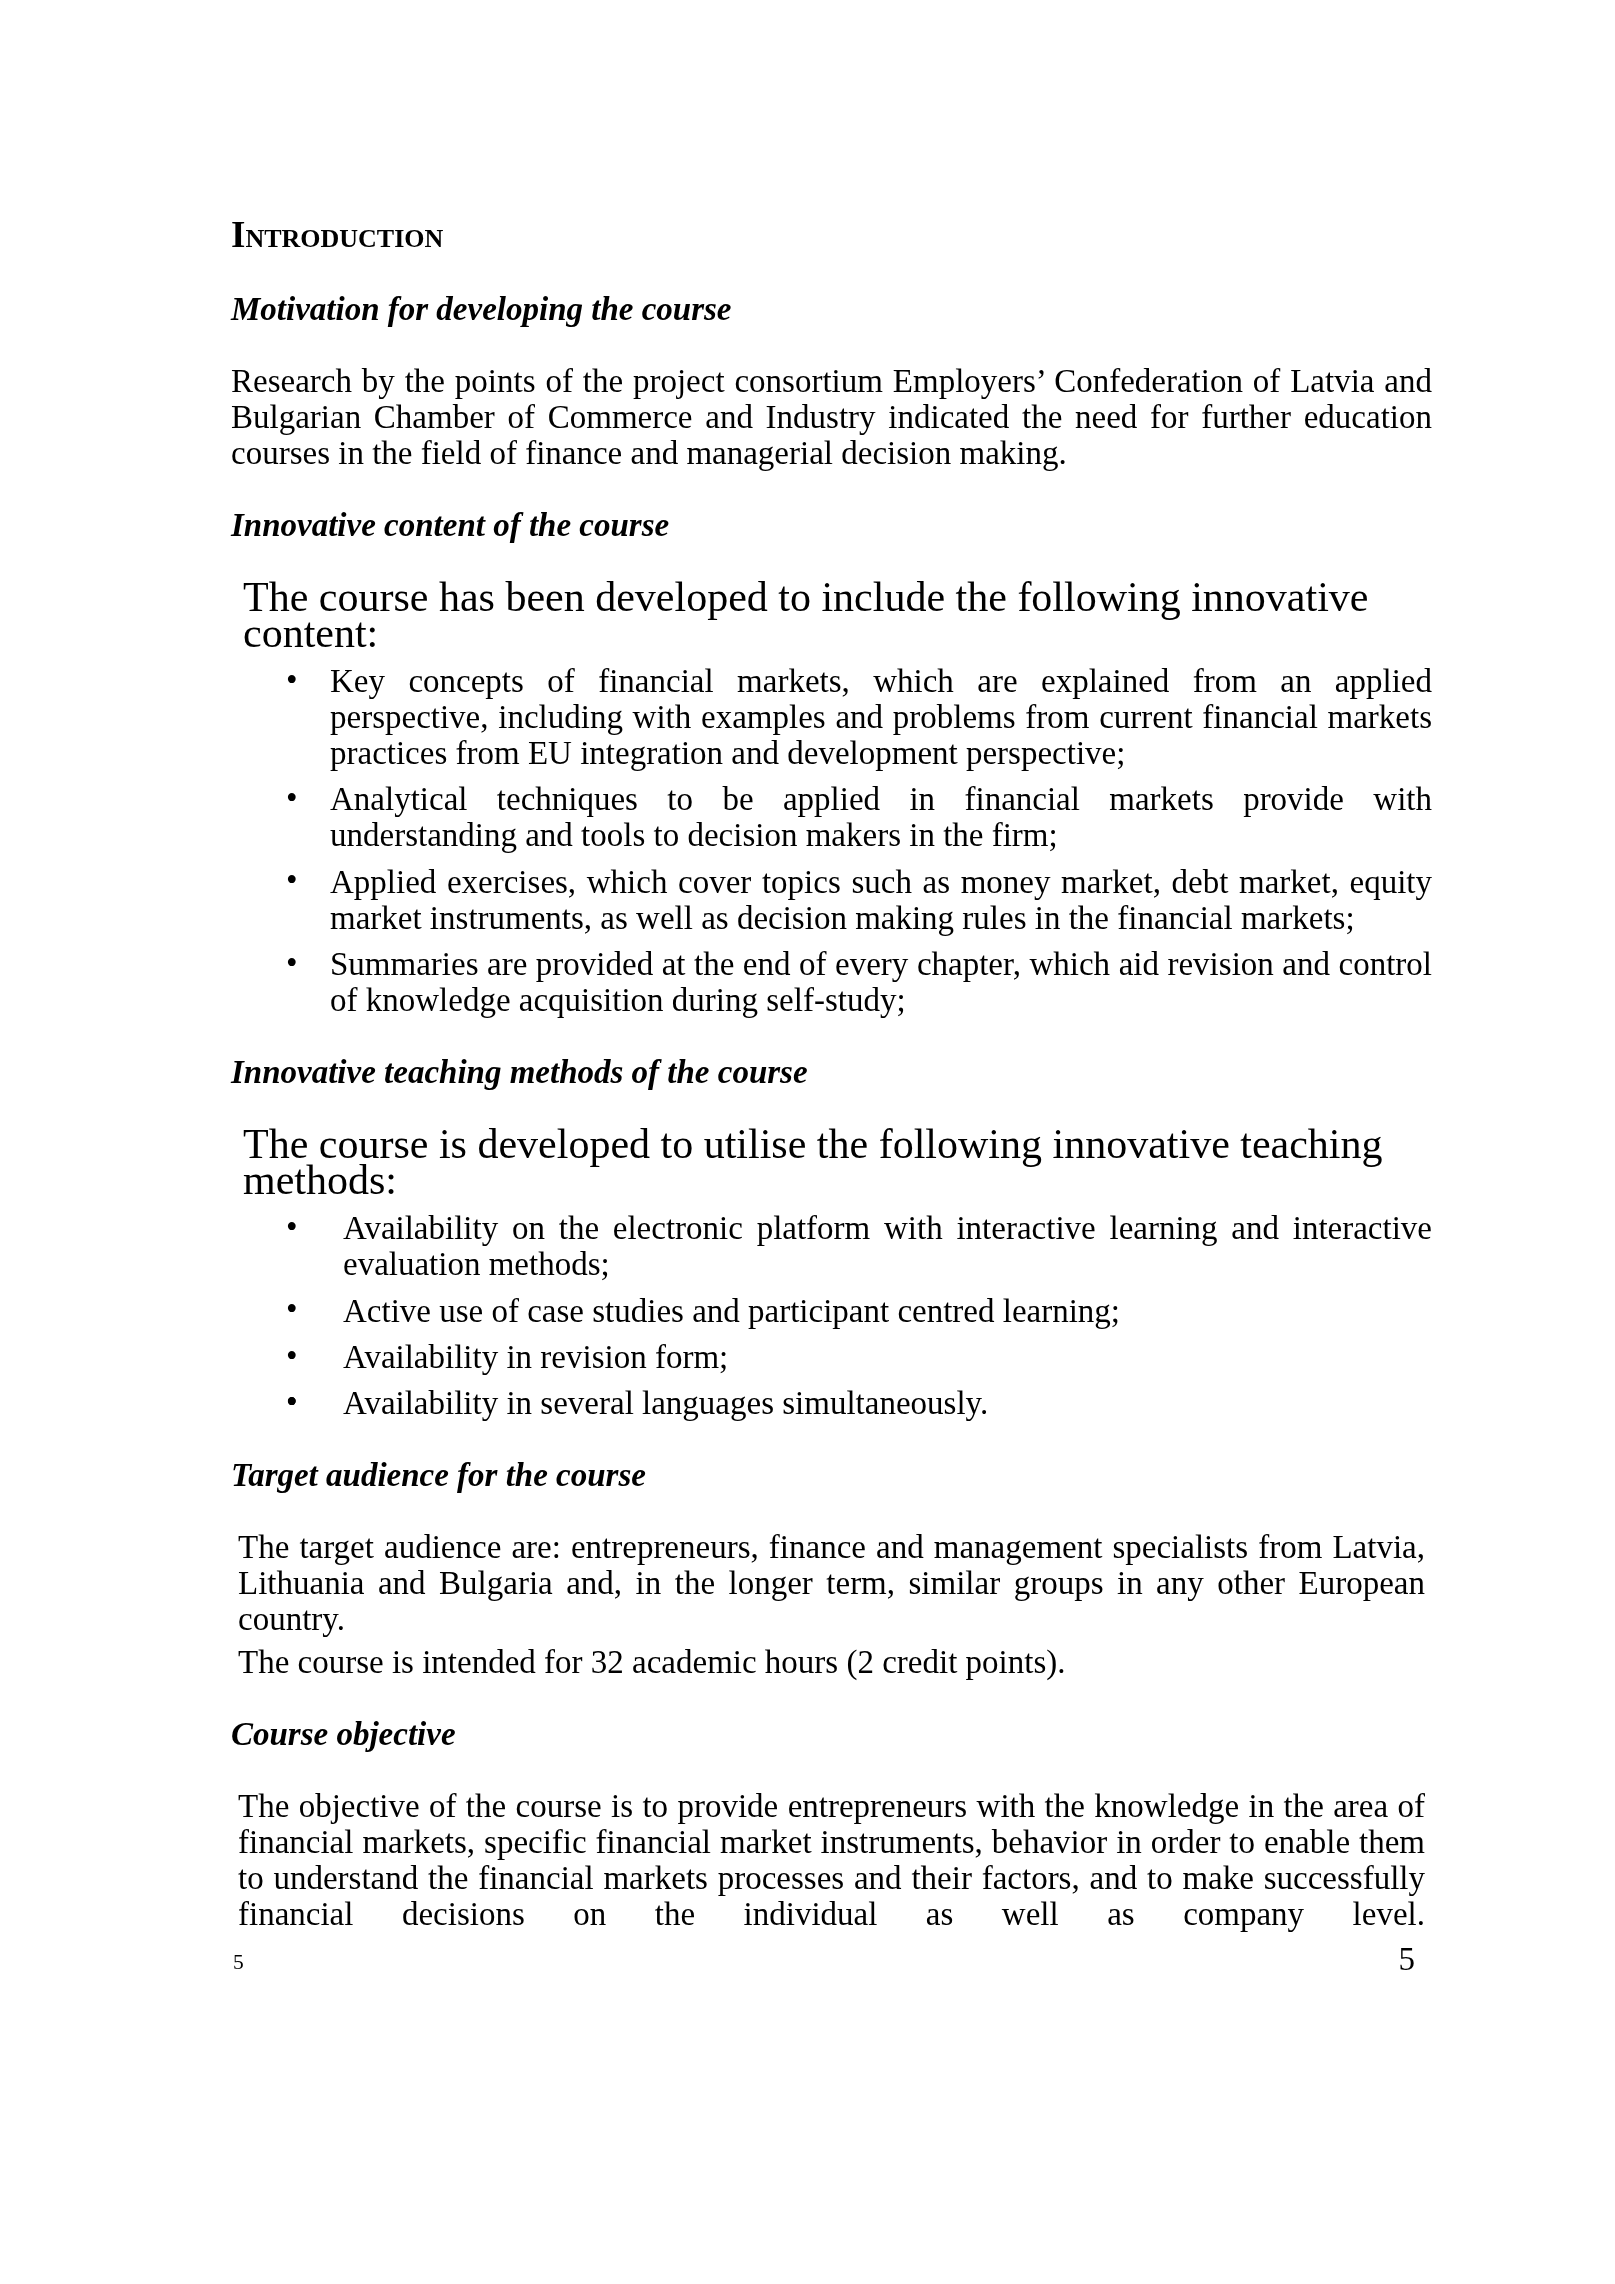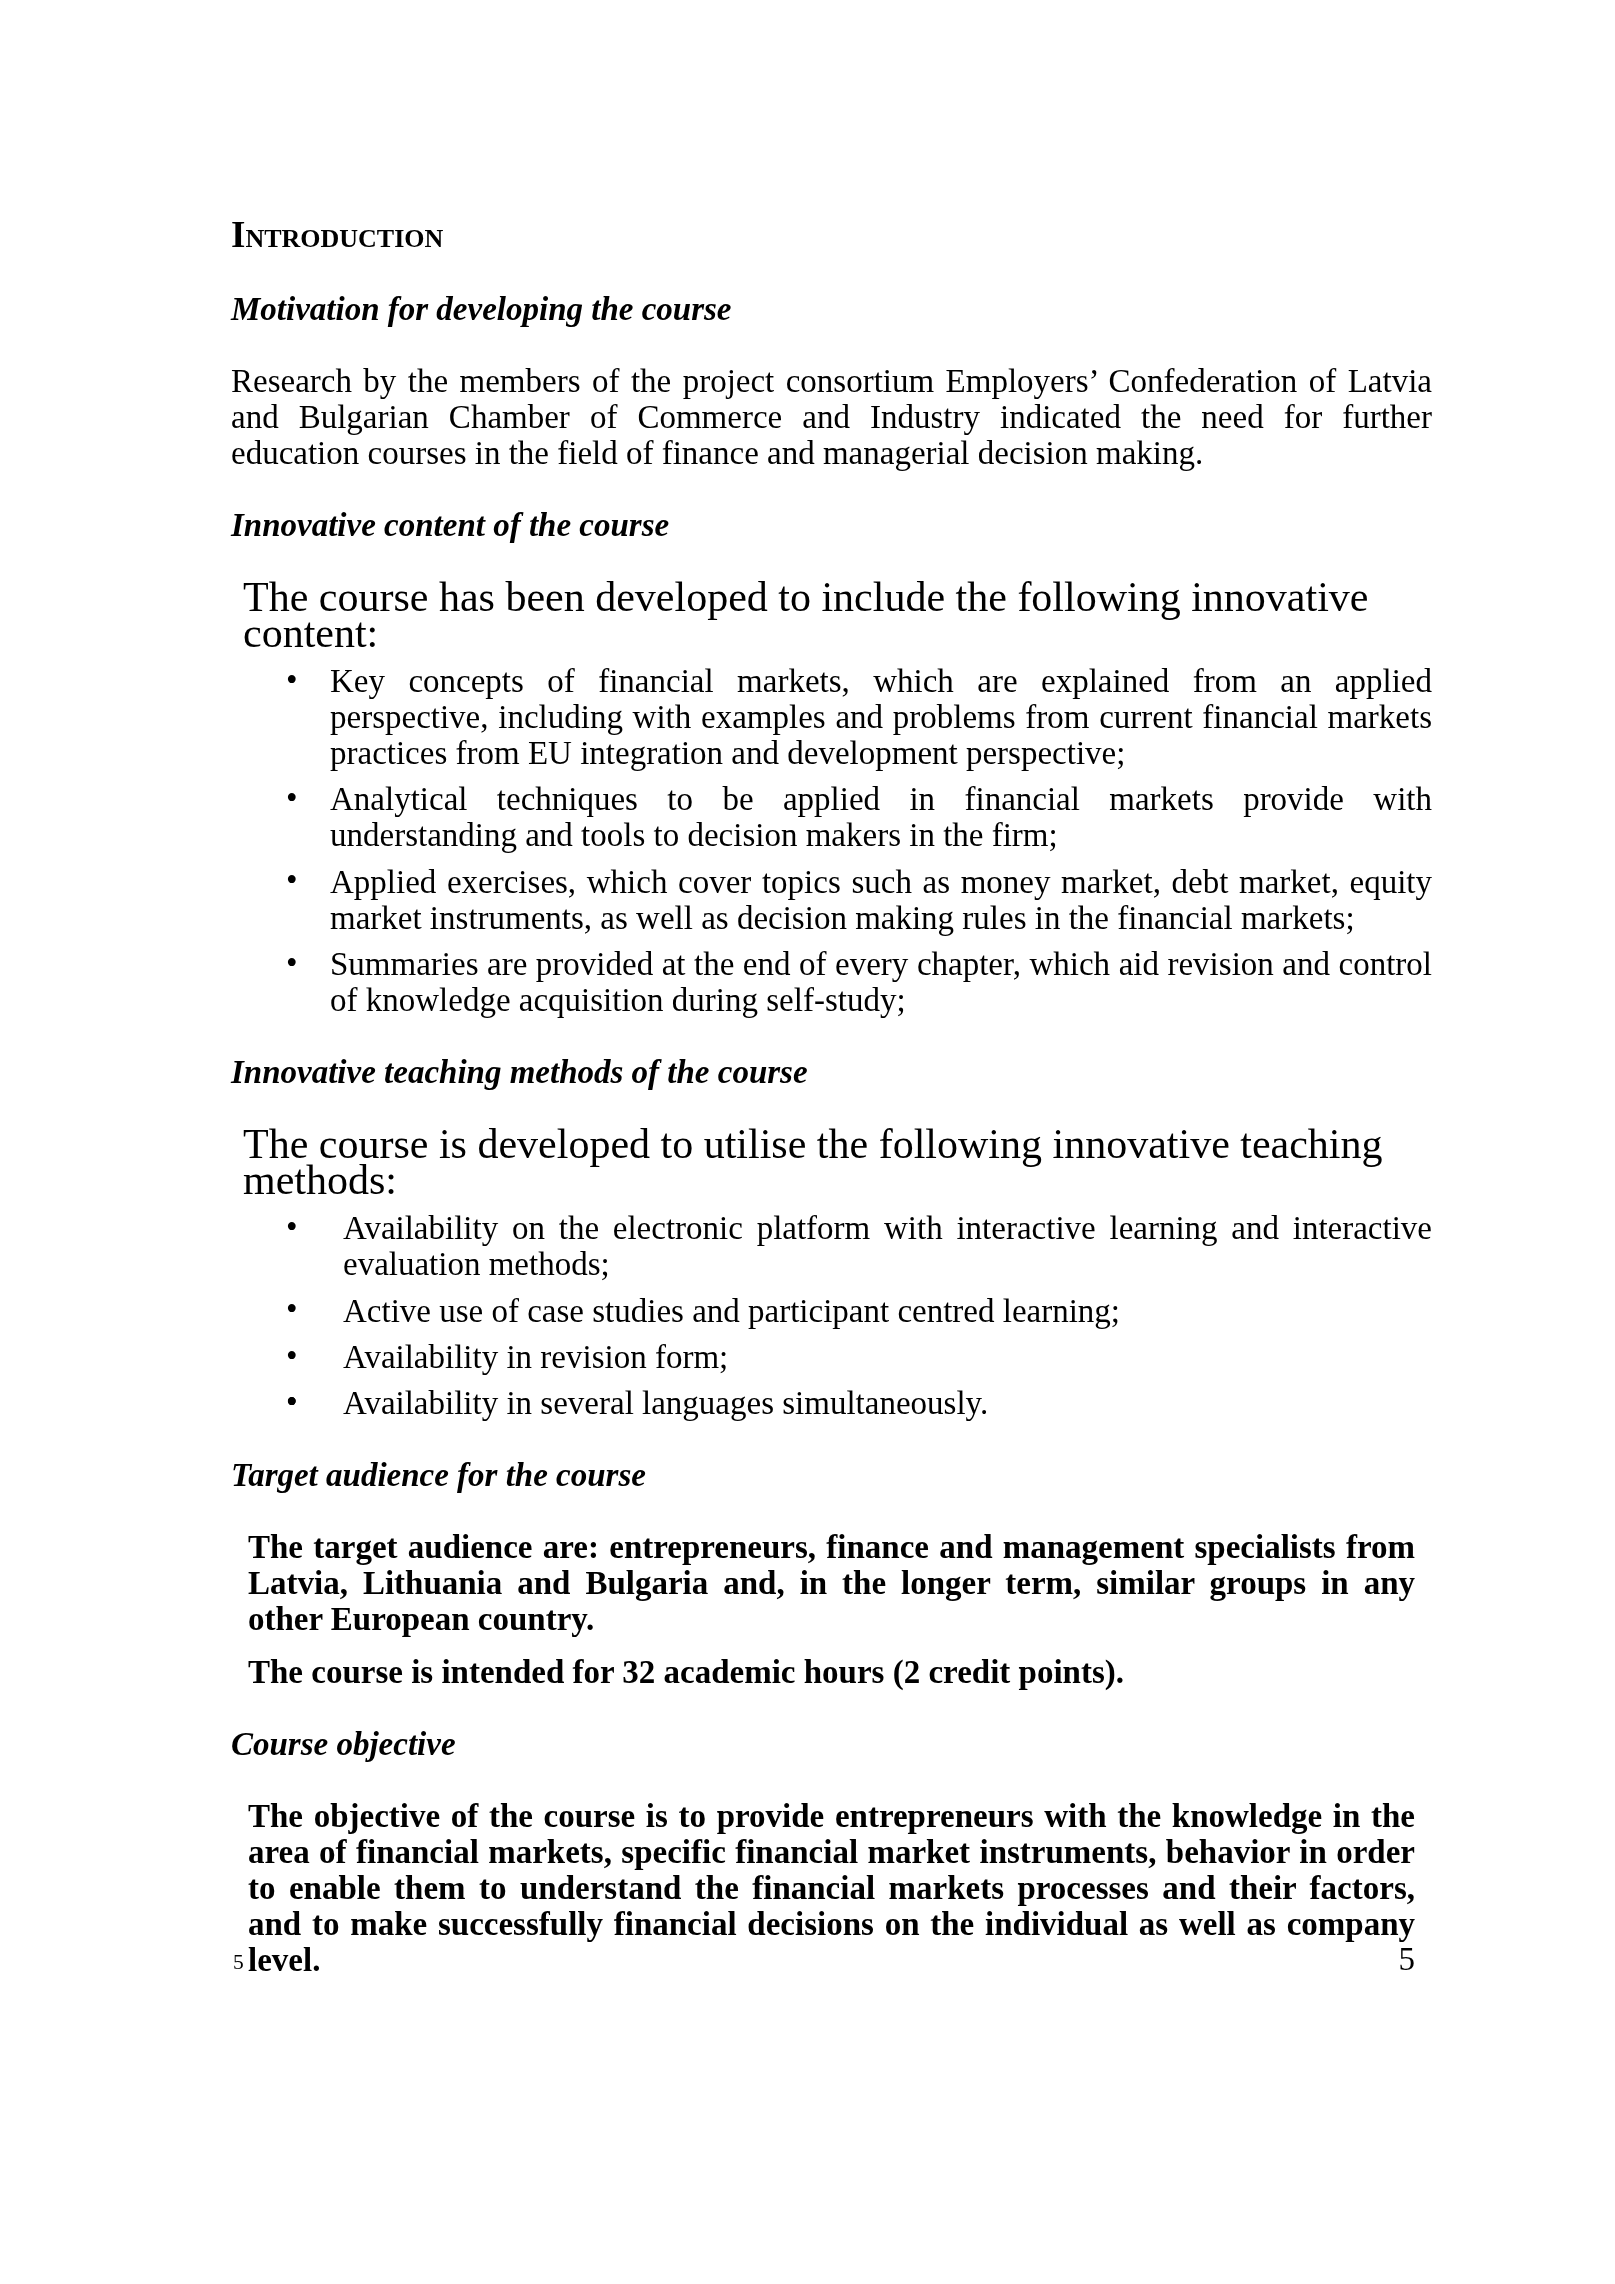--- a/index.html
+++ b/index.html
@@ -32,21 +32,21 @@
     margin: 36px 0 36px 0;
     font-style: italic;
   }
   .para {
     font-size: 33px;
     line-height: 36px;
     text-align: justify;
     hyphens: none;
     margin: 0 0 36px 0;
   }
-  .para.tight { margin: 17px; font-weight: bold; }
+  .para.tight { margin: 7px; }
   .para.justify-last { text-align-last: justify; }
   .intro-line {
     font-size: 42px;
     line-height: 36px;
     margin: 12px;
   }
   .blist { margin: 0; }
   .li {
     position: relative;
     font-size: 33px;
@@ -80,21 +80,21 @@
 </style>
 </head>
 <body>
 
 <div class="page">
 
   <h1 class="doc-title">Introduction</h1>
 
   <div>
     <h2 class="sec-heading">Motivation for developing the course</h2>
-    <p class="para">Research by the members of the project consortium Employers’ Confederation of Latvia and Bulgarian Chamber of Commerce and Industry indicated the need for further education courses in the field of finance and managerial decision making.</p>
+    <p class="para">Research by the points of the project consortium Employers’ Confederation of Latvia and Bulgarian Chamber of Commerce and Industry indicated the need for further education courses in the field of finance and managerial decision making.</p>
   </div>
 
   <div>
     <h2 class="sec-heading">Innovative content of the course</h2>
     <p class="intro-line">The course has been developed to include the following innovative content:</p>
     <div class="blist">
       <div class="li">
         <span class="marker">•</span>
         <span>Key concepts of financial markets, which are explained from an applied perspective, including with examples and problems from current financial markets practices from EU integration and development perspective;</span>
       </div>

